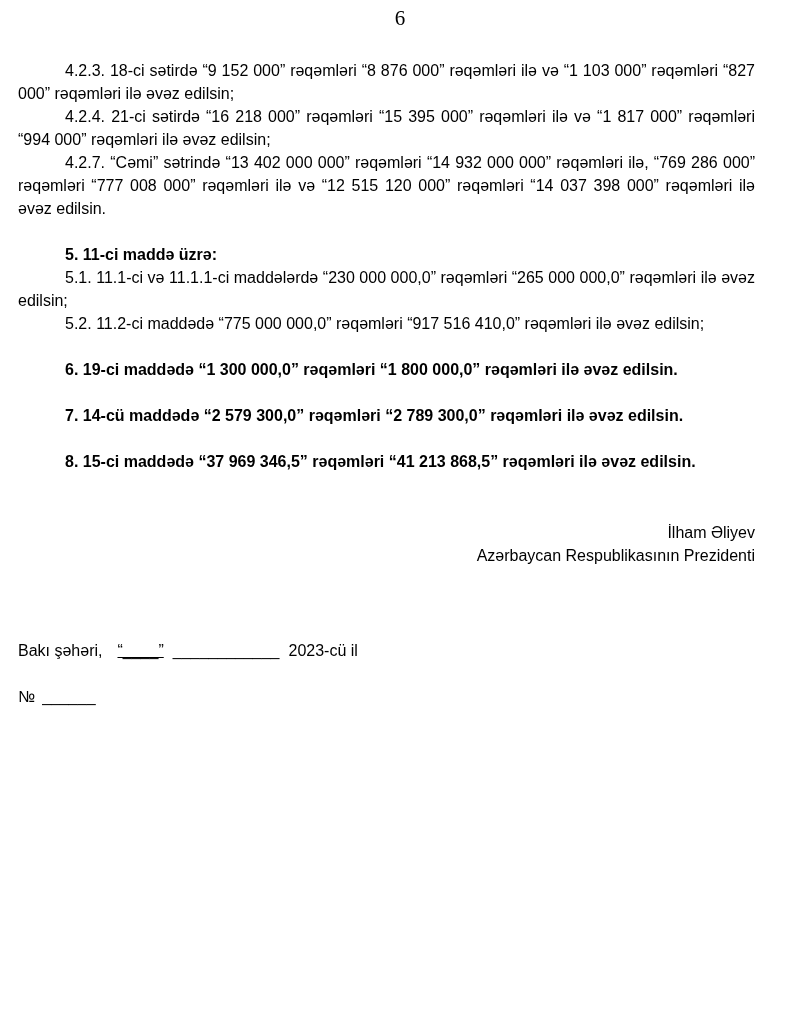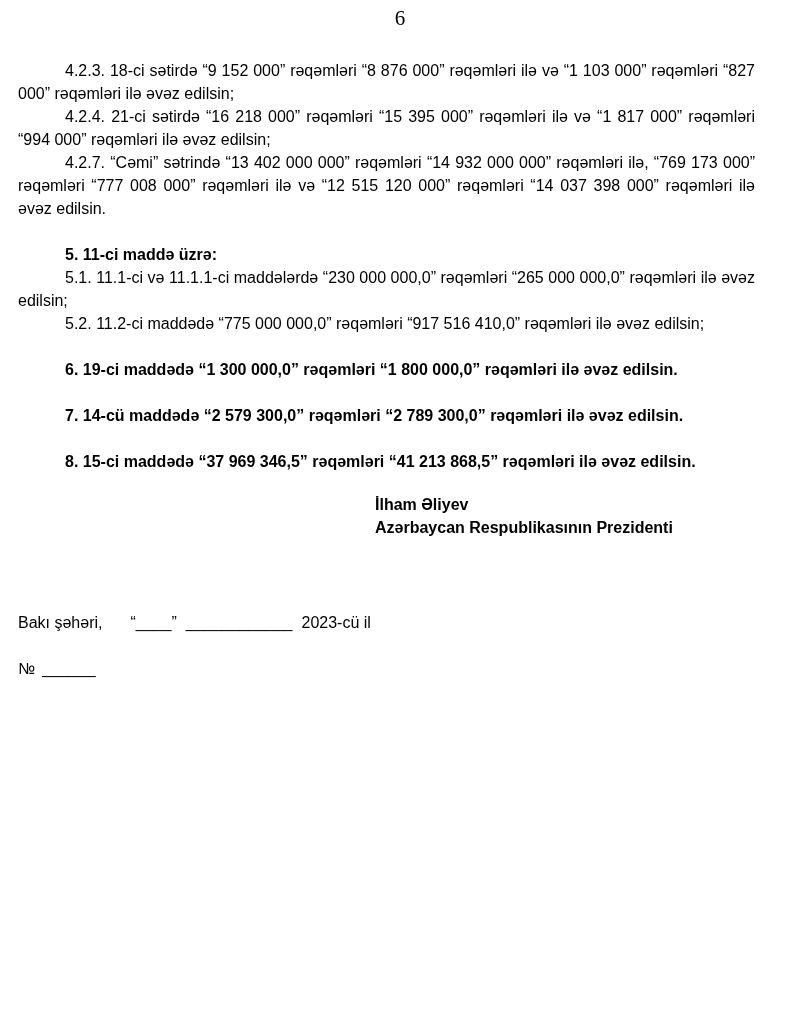--- a/index.html
+++ b/index.html
@@ -22,44 +22,44 @@
     line-height: 23px;
   }
   .content { margin: 29px 45px 0 18px; }
   .para {
     margin: 0;
     text-indent: 47px;
     text-align: justify;
   }
   .sp { margin-top: 23px; font-weight: bold; }
   .signature {
-    margin-top: 20px;
+    margin-top: 48px;
     margin-left: auto;
     margin-right: 0;
     width: 380px;
-    text-align: left;
-    font-weight: bold;
+    text-align: right;
+    font-weight: normal;
   }
   .dateline { margin-top: 72px; white-space: nowrap; }
   .numline { margin-top: 23px; white-space: nowrap; }
-  .g-day { margin-left: 28px; }
+  .g-day { margin-left: 15px; text-decoration: underline; }
   .g-month { margin-left: 9px; }
   .g-year { margin-left: 9px; }
   .g-no { margin-left: 7px; }
 </style>
 </head>
 <body>
 
 <div class="page">
   <div class="pagenum">6</div>
 
   <div class="content">
     <p class="para">4.2.3. 18-ci sətirdə “9 152 000” rəqəmləri “8 876 000” rəqəmləri ilə və “1 103 000” rəqəmləri “827 000” rəqəmləri ilə əvəz edilsin;</p>
     <p class="para">4.2.4. 21-ci sətirdə “16 218 000” rəqəmləri “15 395 000” rəqəmləri ilə və “1 817 000” rəqəmləri “994 000” rəqəmləri ilə əvəz edilsin;</p>
-    <p class="para">4.2.7. “Cəmi” sətrində “13 402 000 000” rəqəmləri “14 932 000 000” rəqəmləri ilə, “769 173 000” rəqəmləri “777 008 000” rəqəmləri ilə və “12 515 120 000” rəqəmləri “14 037 398 000” rəqəmləri ilə əvəz edilsin.</p>
+    <p class="para">4.2.7. “Cəmi” sətrində “13 402 000 000” rəqəmləri “14 932 000 000” rəqəmləri ilə, “769 286 000” rəqəmləri “777 008 000” rəqəmləri ilə və “12 515 120 000” rəqəmləri “14 037 398 000” rəqəmləri ilə əvəz edilsin.</p>
 
     <p class="para sp">5. 11-ci maddə üzrə:</p>
     <p class="para">5.1. 11.1-ci və 11.1.1-ci maddələrdə “230 000 000,0” rəqəmləri “265 000 000,0” rəqəmləri ilə əvəz edilsin;</p>
     <p class="para">5.2. 11.2-ci maddədə “775 000 000,0” rəqəmləri “917 516 410,0” rəqəmləri ilə əvəz edilsin;</p>
 
     <p class="para sp">6. 19-ci maddədə “1 300 000,0” rəqəmləri “1 800 000,0” rəqəmləri ilə əvəz edilsin.</p>
     <p class="para sp">7. 14-cü maddədə “2 579 300,0” rəqəmləri “2 789 300,0” rəqəmləri ilə əvəz edilsin.</p>
     <p class="para sp">8. 15-ci maddədə “37 969 346,5” rəqəmləri “41 213 868,5” rəqəmləri ilə əvəz edilsin.</p>
 
     <div class="signature">

